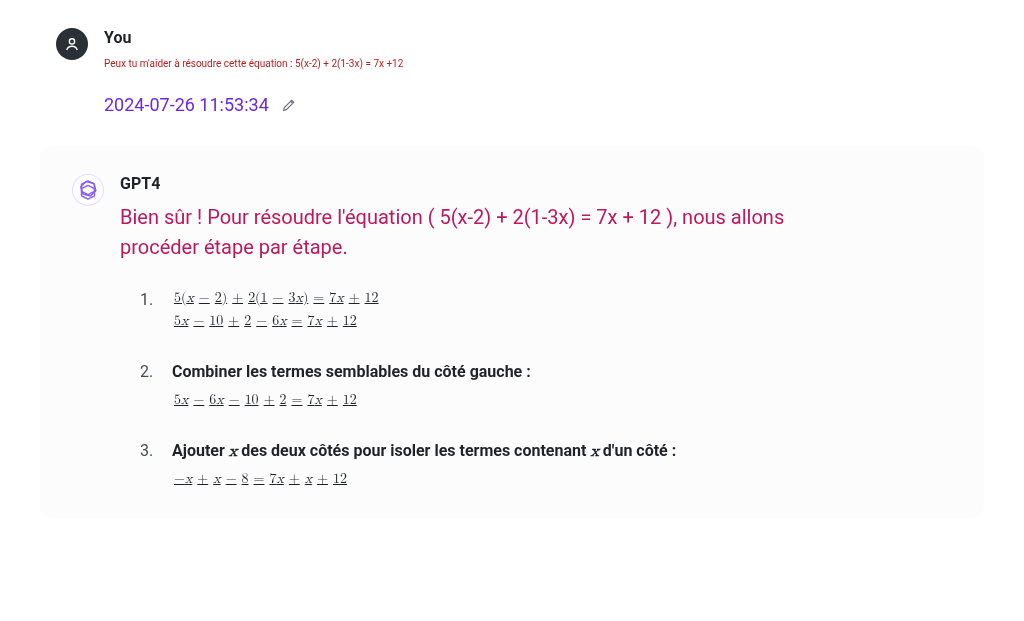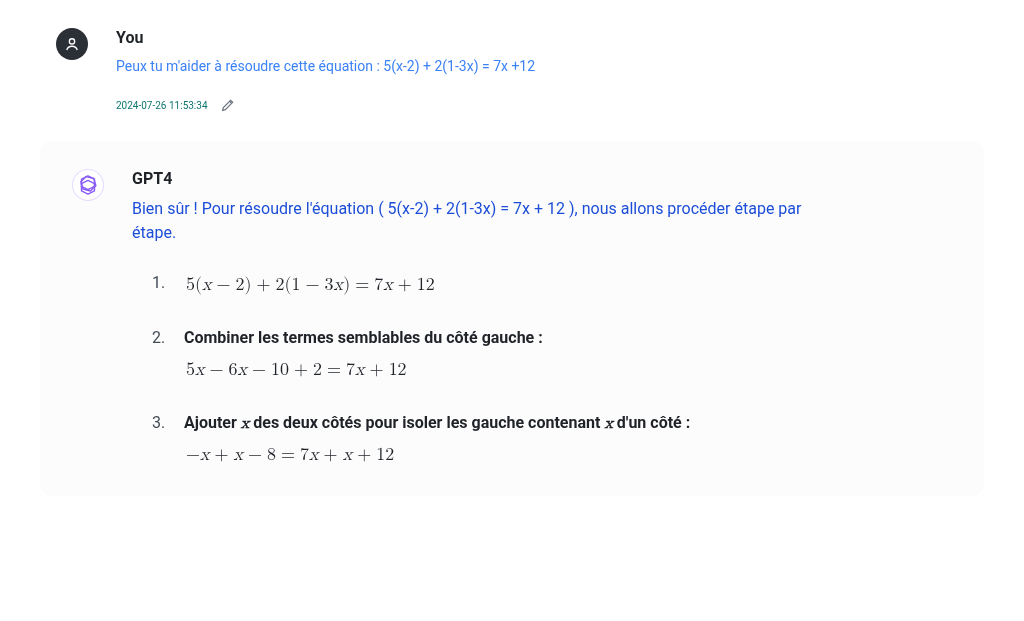--- a/index.html
+++ b/index.html
@@ -11,21 +11,21 @@
     line-height: 1.5;
     width: 1024px;
     height: 621px;
     overflow: hidden;
   }
   .conversation {
     padding: 20px 40px 0 40px;
   }
   .message {
     display: flex;
-    gap: 28px;
+    gap: 16px;
     padding: 0 16px;
   }
   .user-message { margin-bottom: 28px; padding-top: 6px; }
   .avatar {
     width: 32px; height: 32px; border-radius: 50%;
     flex-shrink: 0;
     display: flex; align-items: center; justify-content: center;
     margin-top: 2px;
   }
   .avatar.user { background: #2b2f36; color: #fff; }
@@ -37,47 +37,47 @@
   }
   .avatar.gpt svg { width: 26px; height: 26px; }
   .msg-body { flex: 1; }
   .sender {
     font-weight: 700;
     font-size: 16px;
     color: #1f2328;
     margin-bottom: 6px;
   }
   .user-text {
-    color: #3b82f6;
-    font-size: 14px;
+    color: #b91c1c;
+    font-size: 10px;
   }
   .meta-row {
     display: flex; align-items: center; gap: 12px;
     margin-top: 20px;
   }
   .timestamp {
-    color: #0f766e;
-    font-size: 10px;
+    color: #6d28d9;
+    font-size: 18px;
     text-align: center;
   }
   .edit-btn {
     width: 16px; height: 16px; cursor: pointer;
     display: inline-flex; align-items: center; justify-content: center;
     color: #6b7280;
   }
   .edit-btn svg { width: 16px; height: 16px; stroke: #6b7280; stroke-width: 1.8; fill: none; }
   .assistant-block {
     background: #fcfcfd;
     border-radius: 12px;
     padding: 26px 16px 0 16px;
     margin-top: 0;
   }
   .assistant-intro {
-    color: #1d4ed8;
-    font-size: 16px;
+    color: #be185d;
+    font-size: 20px;
     margin-bottom: 26px;
     max-width: 700px;
   }
   ol.steps {
     list-style: none;
     padding-left: 20px;
   }
   ol.steps > li {
     position: relative;
     padding-left: 32px;
@@ -94,25 +94,26 @@
   }
   .step-title {
     font-weight: 700;
     color: #1f2328;
     font-size: 16px;
     margin-bottom: 6px;
   }
   .step-title .mathvar { font-family: "Cambria Math","STIXGeneral","Latin Modern Math",Georgia,serif; font-style: italic; font-weight: 700; }
   .math-line {
     font-family: "Cambria Math","STIXGeneral","Latin Modern Math",Georgia,serif;
-    font-size: 18px;
+    font-size: 14px;
     color: #1f2328;
     margin-top: 2px;
     margin-left: 2px;
     white-space: nowrap;
+    text-decoration: underline;
   }
   .math-line .var { font-style: italic; }
   .math-line .op { padding: 0 5px; }
 </style>
 </head>
 <body>
 
 <div class="conversation">
 
   <div class="message user-message">
@@ -149,29 +150,30 @@
         </svg>
       </div>
       <div class="msg-body">
         <div class="sender">GPT4</div>
         <div class="assistant-intro">Bien sûr ! Pour résoudre l'équation ( 5(x-2) + 2(1-3x) = 7x + 12 ), nous allons procéder étape par étape.</div>
 
         <ol class="steps">
 
           <li>
             <div class="math-line">5(<span class="var">x</span><span class="op">−</span>2)<span class="op">+</span>2(1<span class="op">−</span>3<span class="var">x</span>)<span class="op">=</span>7<span class="var">x</span><span class="op">+</span>12</div>
+            <div class="math-line">5<span class="var">x</span><span class="op">−</span>10<span class="op">+</span>2<span class="op">−</span>6<span class="var">x</span><span class="op">=</span>7<span class="var">x</span><span class="op">+</span>12</div>
           </li>
 
           <li>
             <div class="step-title">Combiner les termes semblables du côté gauche :</div>
             <div class="math-line">5<span class="var">x</span><span class="op">−</span>6<span class="var">x</span><span class="op">−</span>10<span class="op">+</span>2<span class="op">=</span>7<span class="var">x</span><span class="op">+</span>12</div>
           </li>
 
           <li>
-            <div class="step-title"><span>Ajouter </span><span class="mathvar">x</span><span> des deux côtés pour isoler les gauche contenant </span><span class="mathvar">x</span><span> d'un côté :</span></div>
+            <div class="step-title"><span>Ajouter </span><span class="mathvar">x</span><span> des deux côtés pour isoler les termes contenant </span><span class="mathvar">x</span><span> d'un côté :</span></div>
             <div class="math-line">−<span class="var">x</span><span class="op">+</span><span class="var">x</span><span class="op">−</span>8<span class="op">=</span>7<span class="var">x</span><span class="op">+</span><span class="var">x</span><span class="op">+</span>12</div>
           </li>
 
         </ol>
       </div>
     </div>
   </div>
 
 </div>
 

